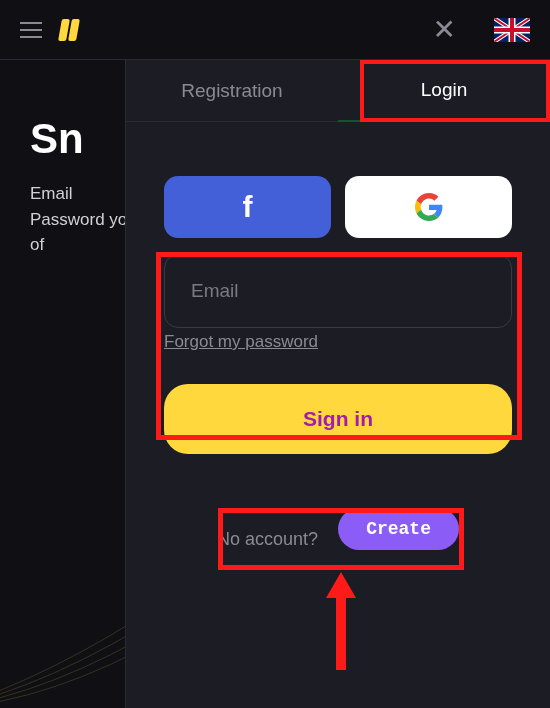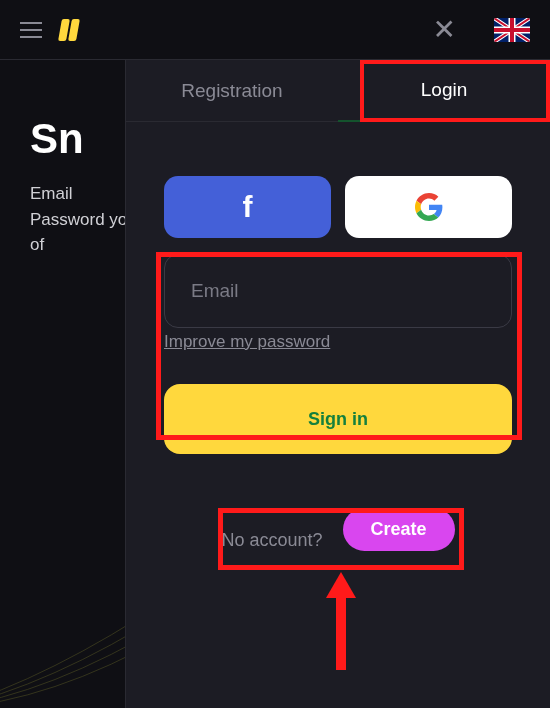--- a/index.html
+++ b/index.html
@@ -166,45 +166,46 @@
       color: #8a8a95;
       font-size: 17px;
       text-decoration: underline;
       cursor: pointer;
       display: inline-block;
       margin-bottom: 32px;
     }
     .signin-btn {
       width: 100%;
       height: 70px;
-      border-radius: 16px;
+      border-radius: 24px;
       background: #ffd83d;
       border: none;
-      color: #15803d;
-      font-size: 18px;
+      color: #a21caf;
+      font-size: 21px;
       font-weight: 600;
       cursor: pointer;
     }
     .create-row {
       display: flex;
       align-items: flex-end;
       justify-content: center;
       gap: 20px;
       margin-top: 54px;
     }
     .no-account { color: #8a8a95; font-size: 18px; }
     .create-btn {
-      background: #d946ef;
+      background: #8b5cf6;
       border: none;
       color: #fff;
       font-size: 18px;
       font-weight: 600;
       padding: 11px 28px;
       border-radius: 24px;
       cursor: pointer;
+      font-family: Liberation Mono, monospace;
     }
     .hl-tab {
       position: absolute;
       top: 0;
       right: 0;
       width: 190px;
       height: 62px;
       border: 4px solid #ff1a1a;
       pointer-events: none;
     }
@@ -295,21 +296,21 @@
           <path fill="#EA4335" d="M24 9.5c3.54 0 6.71 1.22 9.21 3.6l6.85-6.85C35.9 2.38 30.47 0 24 0 14.62 0 6.51 5.38 2.56 13.22l7.98 6.19C12.43 13.72 17.74 9.5 24 9.5z"></path>
           <path fill="#4285F4" d="M46.98 24.55c0-1.57-.15-3.09-.38-4.55H24v9.02h12.94c-.58 2.96-2.26 5.48-4.78 7.18l7.73 6c4.51-4.18 7.09-10.36 7.09-17.65z"></path>
           <path fill="#FBBC05" d="M10.53 28.59c-.48-1.45-.76-2.99-.76-4.59s.27-3.14.76-4.59l-7.98-6.19C.92 16.46 0 20.12 0 24c0 3.88.92 7.54 2.56 10.78l7.97-6.19z"></path>
           <path fill="#34A853" d="M24 48c6.48 0 11.93-2.13 15.89-5.81l-7.73-6c-2.15 1.45-4.92 2.3-8.16 2.3-6.26 0-11.57-4.22-13.47-9.91l-7.98 6.19C6.51 42.62 14.62 48 24 48z"></path>
         </svg>
       </button>
     </div>
     <div class="inputs-wrap">
       <input type="email" class="input-field" placeholder="Email" style="">
     </div>
-    <a class="forgot">Improve my password</a>
+    <a class="forgot">Forgot my password</a>
     <button class="signin-btn">Sign in</button>
     <div class="create-row">
       <span class="no-account">No account?</span>
       <button class="create-btn">Create</button>
     </div>
   </div>
 
   <div class="hl-tab"></div>
   <div class="hl-inputs"></div>
   <div class="hl-signin"></div>

